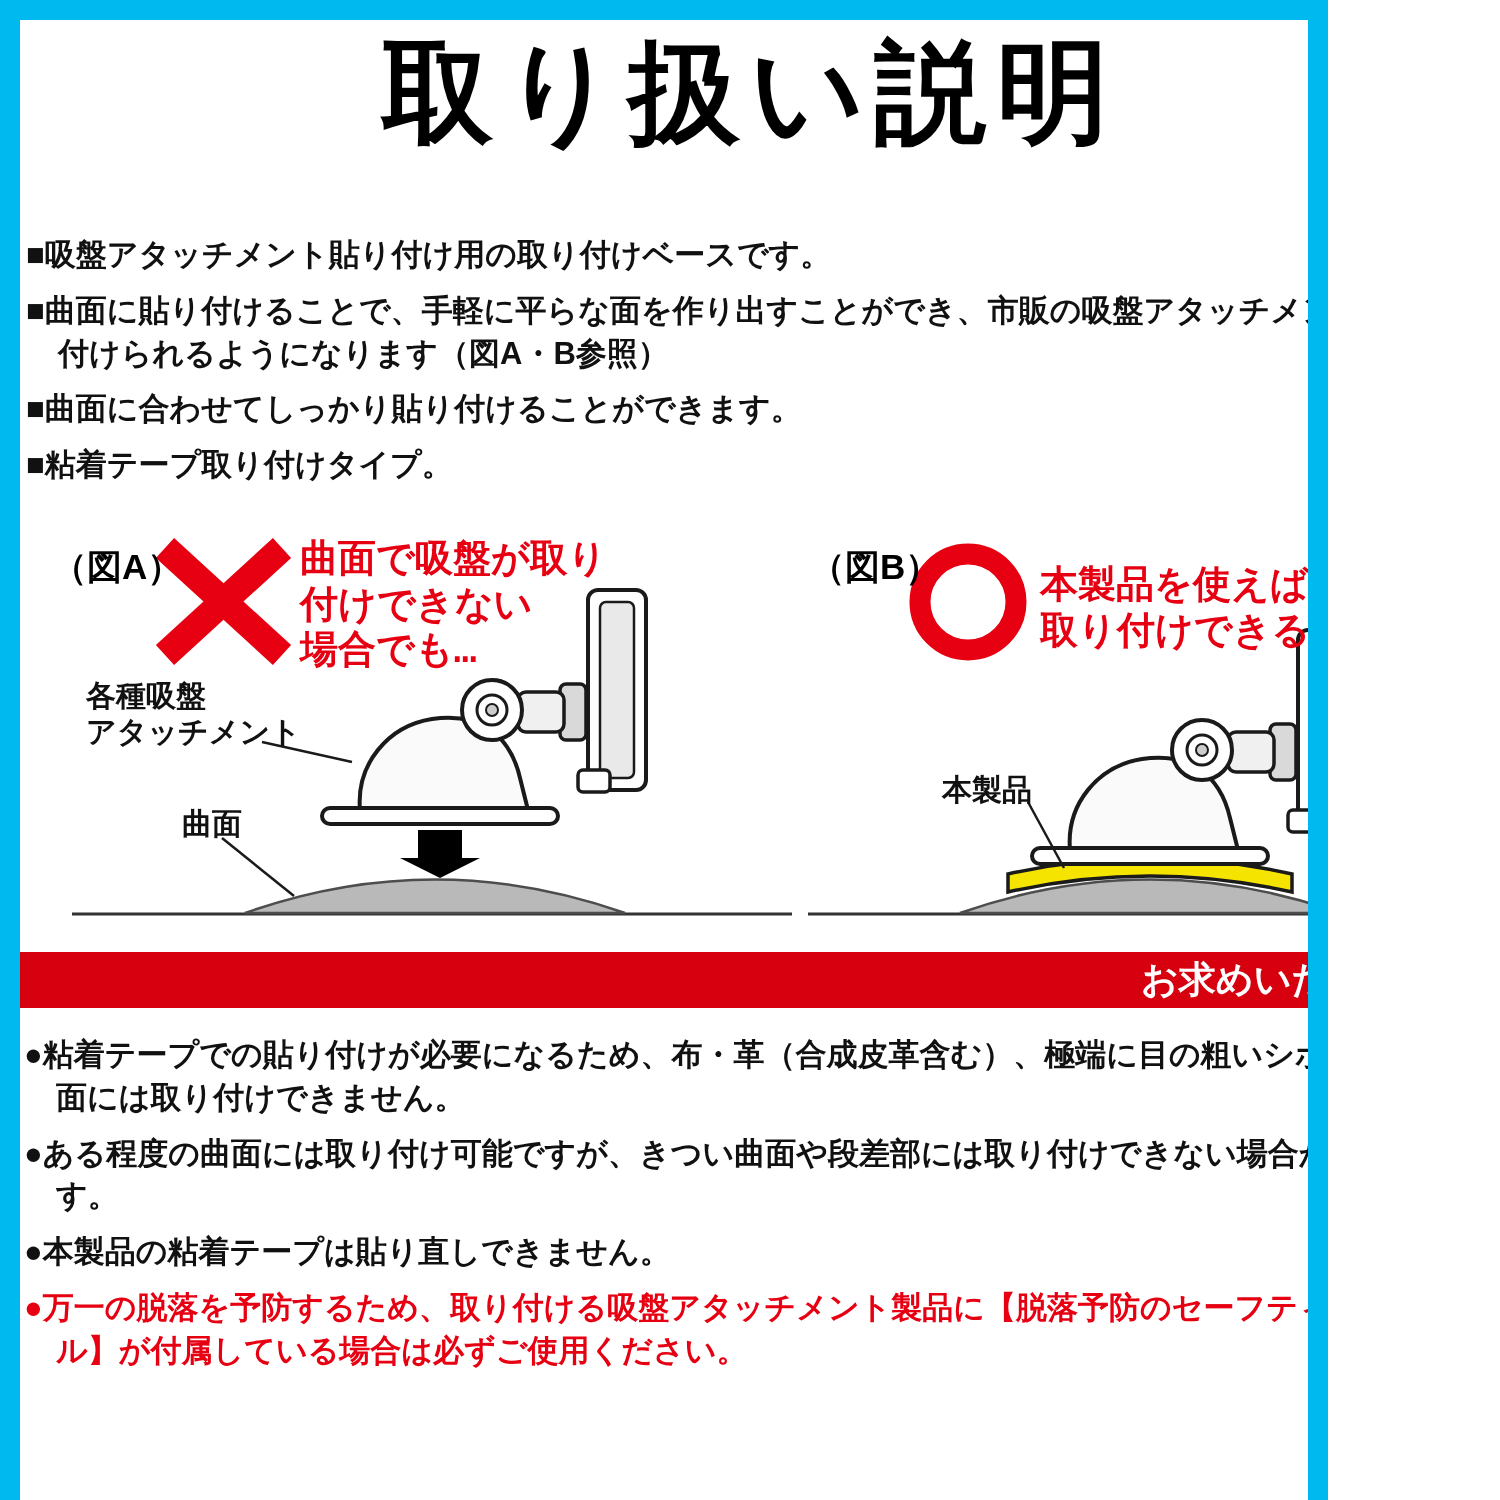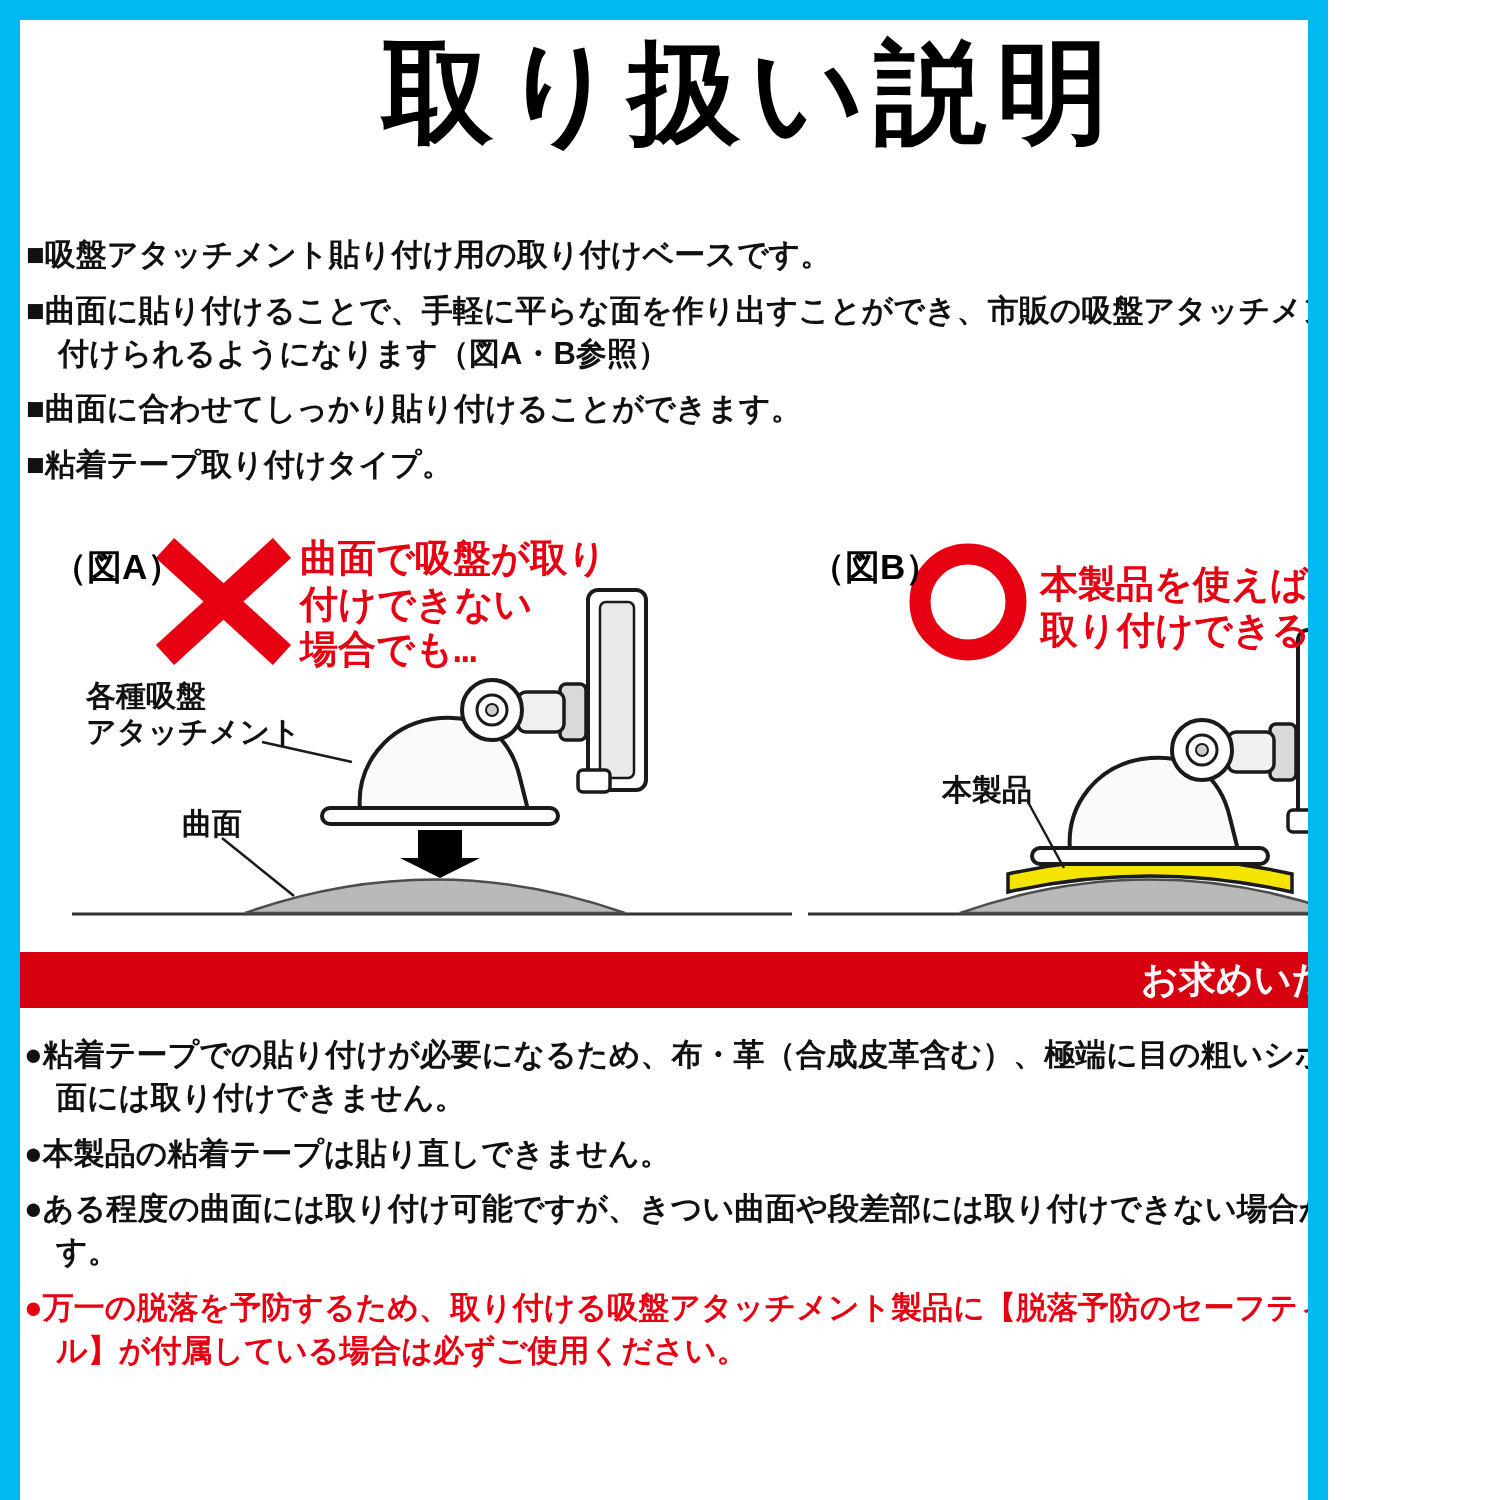--- a/index.html
+++ b/index.html
@@ -133,18 +133,18 @@
 
   <div class="fig-label" style="left:810px;top:544px;">（図B）</div>
   <div class="fig-caption" style="left:1040px;top:562px;">本製品を使えば
 取り付けできる</div>
   <div class="fig-ann" style="left:918px;top:772px;">本製品</div>
 
   <div class="banner">お求めいただく前に</div>
 
   <div class="notes">
     <div class="note">●粘着テープでの貼り付けが必要になるため、布・革（合成皮革含む）、極端に目の粗いシボ面、塗装面には取り付けできません。</div>
+    <div class="note">●ある程度の曲面には取り付け可能ですが、きつい曲面や段差部には取り付けできない場合があります。</div>
     <div class="note">●本製品の粘着テープは貼り直しできません。</div>
-    <div class="note">●ある程度の曲面には取り付け可能ですが、きつい曲面や段差部には取り付けできない場合があります。</div>
     <div class="note red">●万一の脱落を予防するため、取り付ける吸盤アタッチメント製品に【脱落予防のセーフティケーブル】が付属している場合は必ずご使用ください。</div>
   </div>
 
 </div>
 
 </body></html>

